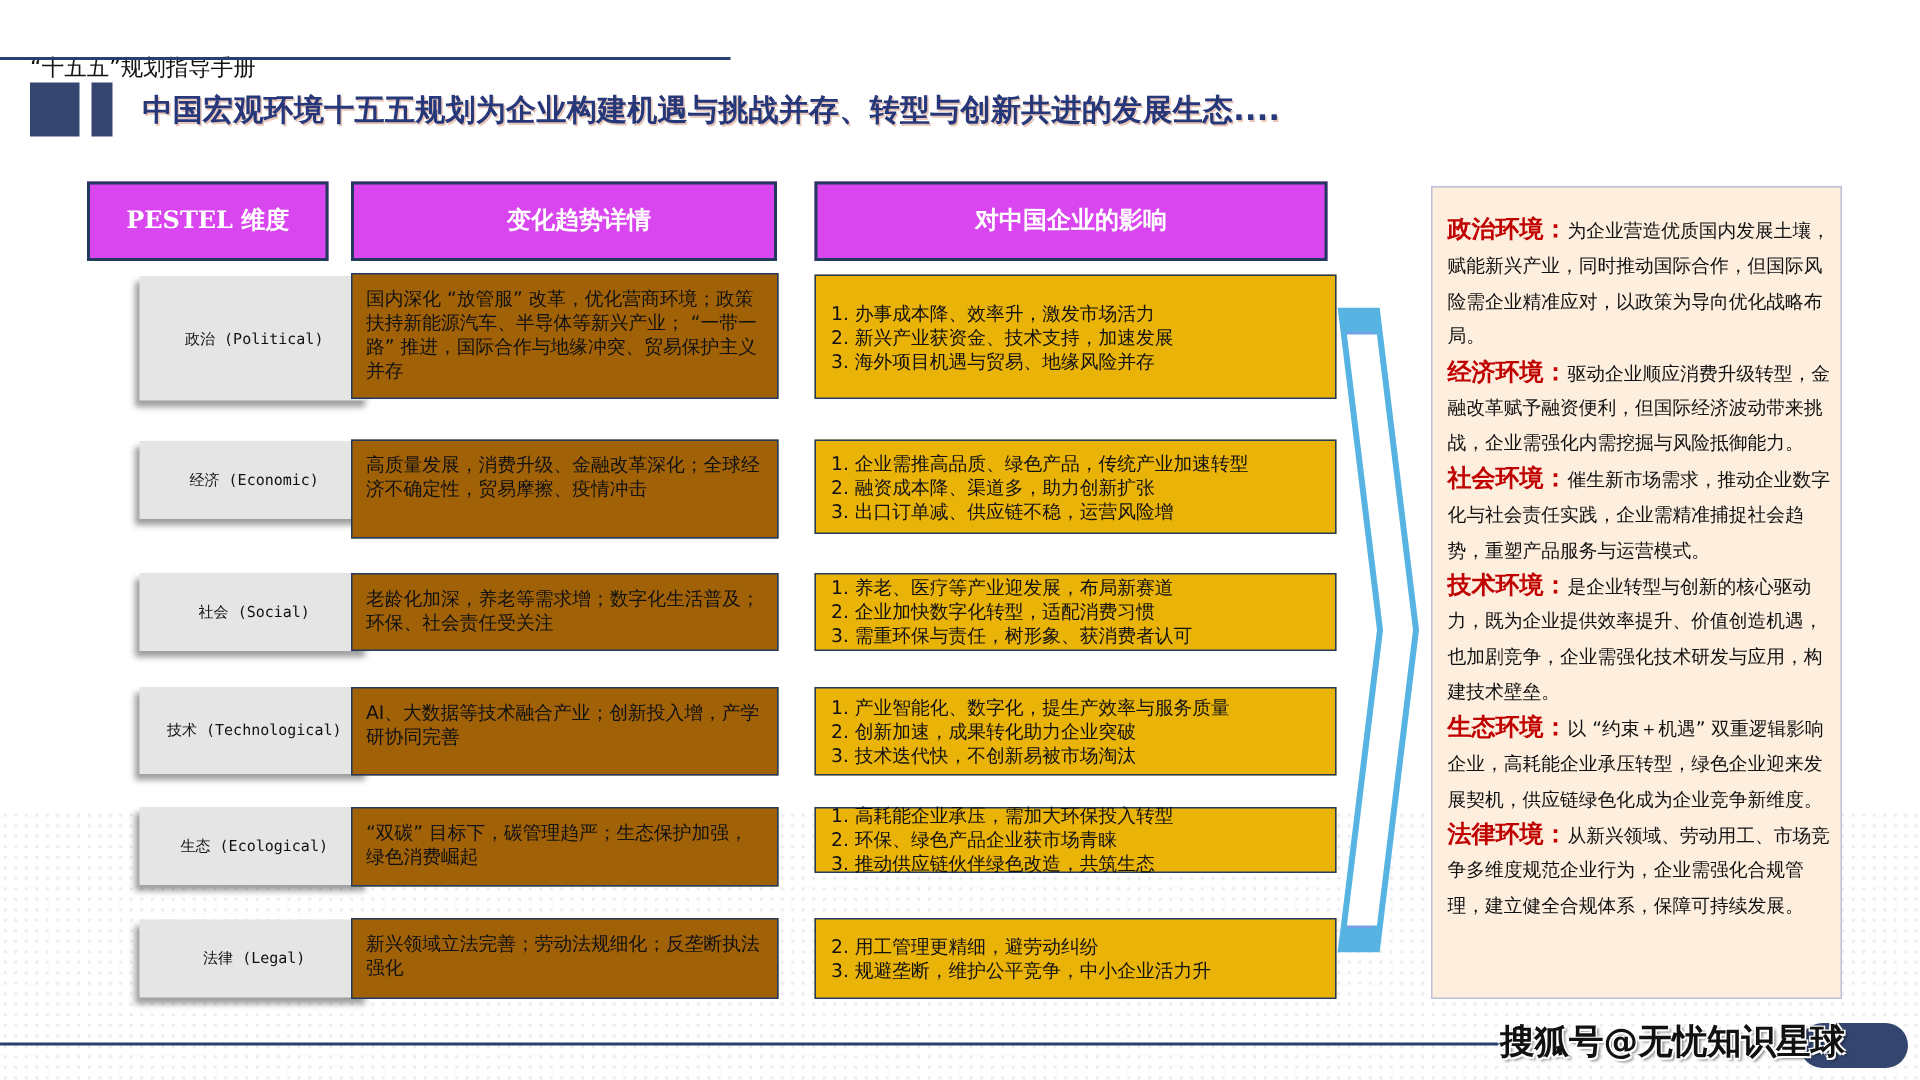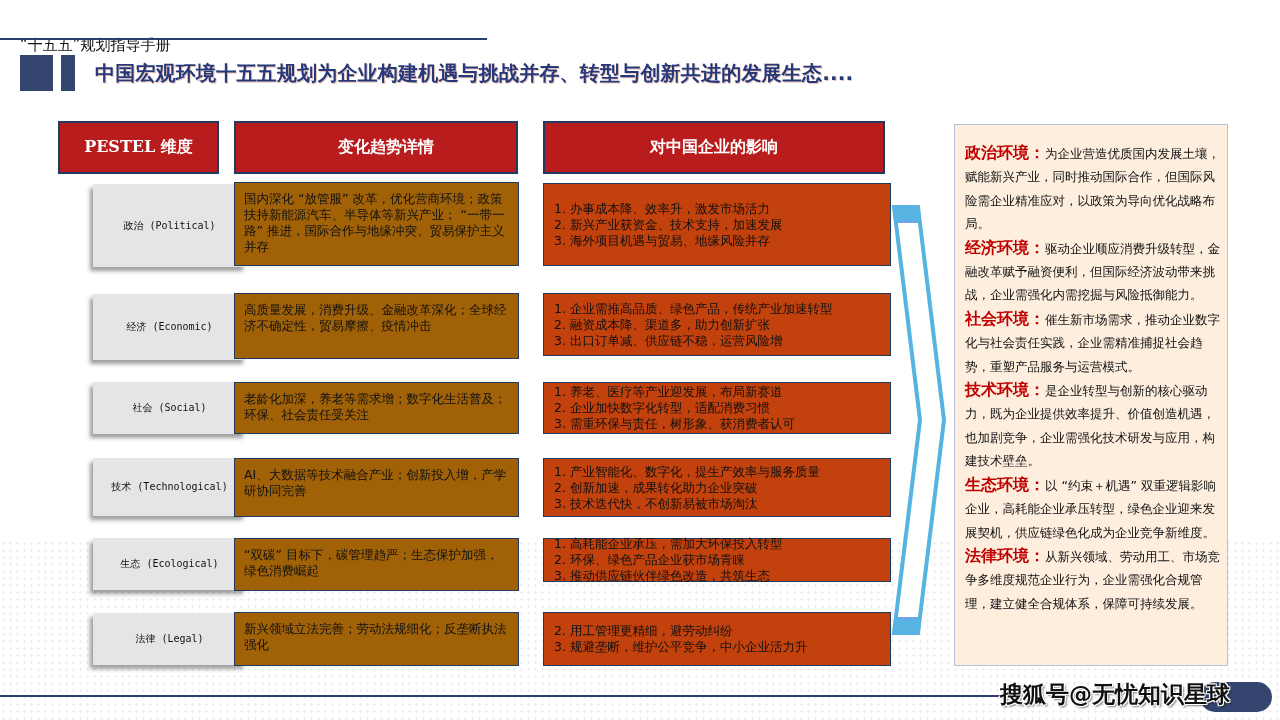--- a/index.html
+++ b/index.html
@@ -22,42 +22,42 @@
 
     .title-block-a { position: absolute; left: 20px; top: 55px; width: 33px; height: 36px; background: #34466f; }
     .title-block-b { position: absolute; left: 61px; top: 55px; width: 14px; height: 36px; background: #34466f; }
     .slide-title {
       position: absolute; left: 95px; top: 60px; font-size: 20px; font-weight: bold; color: #26387a;
       white-space: nowrap; letter-spacing: 0.2px;
       text-shadow: 1px 1px 0 #e8c6b8;
     }
 
     .col-header {
-      position: absolute; top: 121px; height: 53px; background: #b91c1c; border: 2px solid #223a5e;
+      position: absolute; top: 121px; height: 53px; background: #d946ef; border: 2px solid #223a5e;
       color: #ffffff; display: flex; align-items: center; justify-content: center; font-size: 16px;
       font-family: "DejaVu Serif", serif; font-weight: bold;
     }
     .h1 { left: 58px; width: 161px; }
     .h2 { left: 234px; width: 284px; font-family: "DejaVu Sans", sans-serif; padding-left: 20px; }
     .h3 { left: 543px; width: 342px; font-family: "DejaVu Sans", sans-serif; }
 
     .cat {
       position: absolute; left: 65px; width: 153px; background: #e5e5e5;
       box-shadow: -3px 4px 4px rgba(40,40,40,0.45);
       display: flex; align-items: center; justify-content: center;
       font-family: "DejaVu Sans Mono", "Liberation Mono", monospace; font-size: 10px; color: #111;
       white-space: nowrap;
       margin-left: 28px;
     }
     .trend {
       position: absolute; left: 234px; width: 285px; border: 1.5px solid #223a5e; background: #a16207;
       font-size: 12.5px; line-height: 16px; padding: 8px 10px 0 9px; color: #111;
     }
     .impact {
-      position: absolute; left: 543px; width: 348px; border: 1.5px solid #223a5e; background: #c2410c;
+      position: absolute; left: 543px; width: 348px; border: 1.5px solid #223a5e; background: #eab308;
       font-size: 12.5px; line-height: 16px; padding: 0 8px 0 10px; color: #111;
       display: flex; flex-direction: column; justify-content: center;
     }
     .impact .li { white-space: nowrap; }
 
     .chevron { position: absolute; left: 890px; top: 205px; width: 60px; height: 430px; }
 
     .right-panel {
       position: absolute; left: 954px; top: 124px; width: 274px; height: 542px;
       background: #fdeede; border: 1.5px solid #b8c0da; padding: 16px 5px 13px 10px;
@@ -91,21 +91,21 @@
 <div class="col-header h3">对中国企业的影响</div>
 
 <div class="cat" style="top:184px;height:83px;">政治 (Political)</div>
 <div class="trend" style="top:182px;height:84px;">国内深化 “放管服” 改革，优化营商环境；政策扶持新能源汽车、半导体等新兴产业； “一带一路” 推进，国际合作与地缘冲突、贸易保护主义并存</div>
 <div class="impact" style="top:183px;height:83px;">
   <div class="li">1. 办事成本降、效率升，激发市场活力</div>
   <div class="li">2. 新兴产业获资金、技术支持，加速发展</div>
   <div class="li">3. 海外项目机遇与贸易、地缘风险并存</div>
 </div>
 
-<div class="cat" style="top:294px;height:66px;">经济 (Economic)</div>
+<div class="cat" style="top:294px;height:52px;">经济 (Economic)</div>
 <div class="trend" style="top:293px;height:66px;">高质量发展，消费升级、金融改革深化；全球经济不确定性，贸易摩擦、疫情冲击</div>
 <div class="impact" style="top:293px;height:63px;">
   <div class="li">1. 企业需推高品质、绿色产品，传统产业加速转型</div>
   <div class="li">2. 融资成本降、渠道多，助力创新扩张</div>
   <div class="li">3. 出口订单减、供应链不稳，运营风险增</div>
 </div>
 
 <div class="cat" style="top:382px;height:52px;">社会 (Social)</div>
 <div class="trend" style="top:382px;height:52px;">老龄化加深，养老等需求增；数字化生活普及；环保、社会责任受关注</div>
 <div class="impact" style="top:382px;height:52px;">

